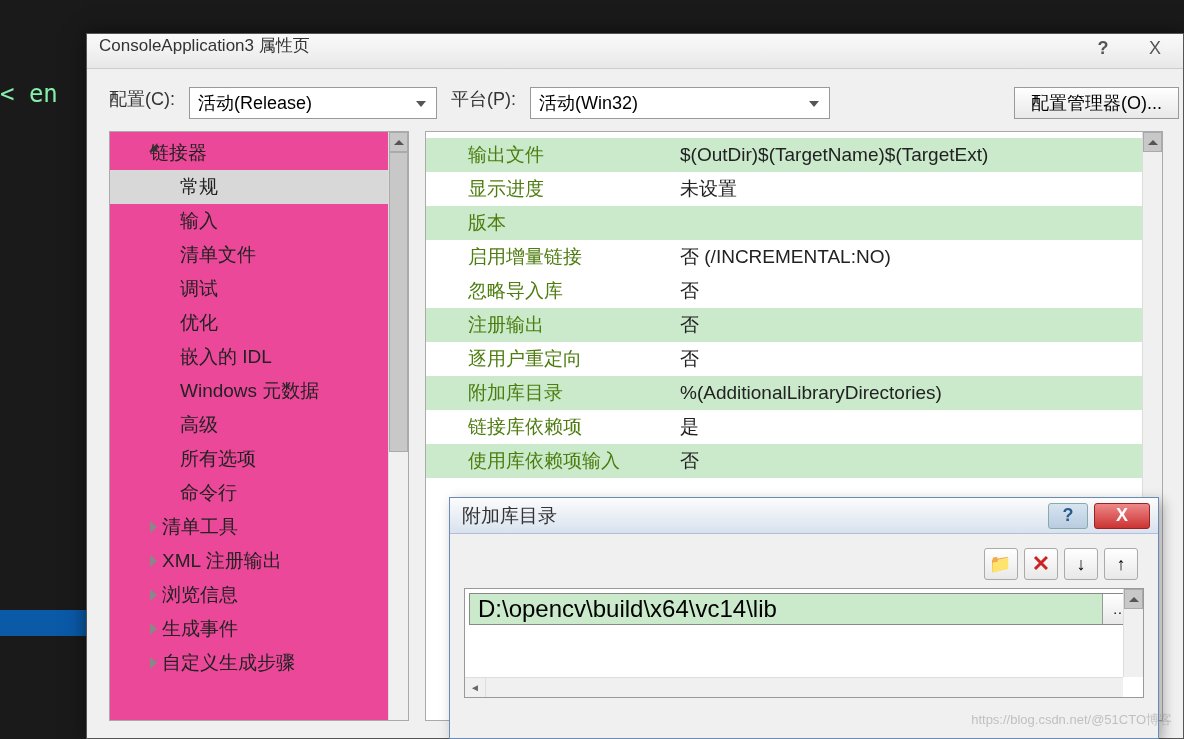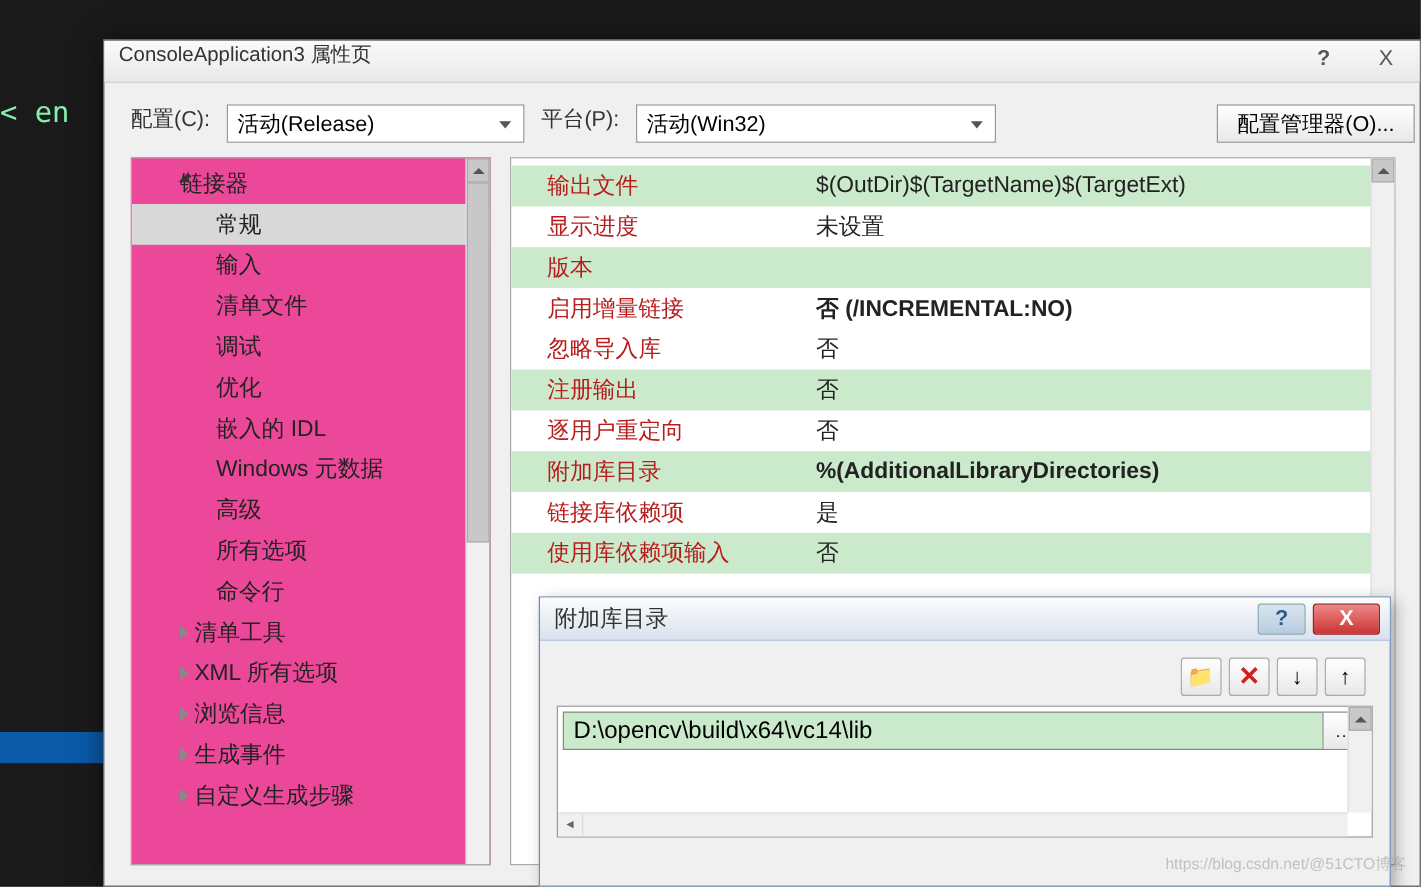--- a/index.html
+++ b/index.html
@@ -31,39 +31,39 @@
 .tree-item.lv2{padding-left:70px}
 .tree-item.selected{background:#d8d8d8}
 .tree-item.exp .arrow{position:absolute;left:40px}
 .arrow{width:0;height:0;display:inline-block}
 .arrow.open{border:6px solid transparent;border-left:6px solid #333;transform:rotate(45deg) translateY(-2px)}
 .arrow.closed{border:6px solid transparent;border-left:7px solid #888}
 .prop-panel{flex:1;background:#fff;border:1px solid #aaa;position:relative;overflow:hidden}
 .prop-scroll{position:absolute;right:0;top:0;bottom:0;width:20px;background:#f0f0f0;border-left:1px solid #ddd}
 .prop-content{padding:6px 0 0 0}
 .prop-row{height:34px;display:flex;align-items:center;font-size:19px}
-.prop-name{width:246px;padding-left:30px;color:#b91c1c}
+.prop-name{width:246px;padding-left:42px;color:#4d7c0f}
 .prop-val{flex:1;padding-left:8px;color:#222}
 .prop-row.alt{background:#caeacb}
-.prop-val.bold{font-weight:bold}
+.prop-val.bold{font-weight:normal}
 .sub-dialog{position:absolute;left:449px;top:497px;width:710px;height:242px;background:#f0f0f0;border:1px solid #6a8bb3;box-shadow:4px 4px 12px rgba(0,0,0,.3)}
 .sub-titlebar{height:36px;background:linear-gradient(#fcfcfc,#d8e2ee);display:flex;align-items:center;padding:0 0 0 12px;border-bottom:1px solid #b0c0d8}
 .sub-title{font-size:19px;flex:1;color:#333}
 .sub-help{width:40px;height:26px;background:linear-gradient(#d8e4f0,#b8cce0);border:1px solid #8aa;border-radius:3px;display:flex;align-items:center;justify-content:center;color:#2a5a8a;font-weight:bold;font-size:18px;margin-right:6px}
 .sub-close{width:56px;height:26px;background:linear-gradient(#e88,#c33);border:1px solid #922;border-radius:3px;display:flex;align-items:center;justify-content:center;color:#fff;font-size:18px;font-weight:bold;margin-right:8px}
 .sub-body{padding:14px}
 .sub-toolbar{display:flex;justify-content:flex-end;gap:6px;margin-bottom:8px;padding-right:6px}
 .tb-btn{width:34px;height:32px;background:linear-gradient(#fff,#e8e8e8);border:1px solid #aaa;border-radius:3px;display:flex;align-items:center;justify-content:center;font-size:18px}
 .tb-btn.del{color:#c22;font-weight:bold;font-size:22px}
 .list-box{border:1px solid #999;background:#fff;height:110px;position:relative}
 .list-scroll{position:absolute;right:0;top:0;bottom:20px;width:20px;background:#f0f0f0;border-left:1px solid #ddd}
 .list-hscroll{position:absolute;left:0;right:20px;bottom:0;height:20px;background:#f0f0f0;border-top:1px solid #ddd;display:flex}
 .list-hscroll::before{content:"◄";width:20px;display:flex;align-items:center;justify-content:center;font-size:10px;color:#666;border-right:1px solid #ddd}
 .list-row{margin:4px;height:32px;background:#caeacb;border:1px solid #888;display:flex;align-items:center}
-.list-input{flex:1;height:100%;border:none;background:transparent;padding:0 8px;font-size:20px;outline:none}
+.list-input{flex:1;height:100%;border:none;background:transparent;padding:0 8px;font-size:24px;outline:none}
 .list-browse{width:36px;height:30px;border-left:1px solid #999;background:linear-gradient(#fff,#e8e8e8);display:flex;align-items:center;justify-content:center;font-size:14px;letter-spacing:1px}
 .watermark{position:absolute;right:12px;bottom:10px;color:#999;font-size:13px;opacity:.55}
 .bg-blue{position:absolute;left:0;top:610px;width:86px;height:26px;background:#0a5aa8}
 </style>
 </head>
 <body>
 
 <div class="bg-text"> &lt; en</div>
 <div class="bg-blue"></div>
 
@@ -119,21 +119,21 @@
           </div>
           <div class="tree-item lv2">
             <span>命令行</span>
           </div>
           <div class="tree-item exp">
             <span class="arrow closed"></span>
             <span>清单工具</span>
           </div>
           <div class="tree-item exp">
             <span class="arrow closed"></span>
-            <span>XML 所有选项</span>
+            <span>XML 注册输出</span>
           </div>
           <div class="tree-item exp">
             <span class="arrow closed"></span>
             <span>浏览信息</span>
           </div>
           <div class="tree-item exp">
             <span class="arrow closed"></span>
             <span>生成事件</span>
           </div>
           <div class="tree-item exp">

